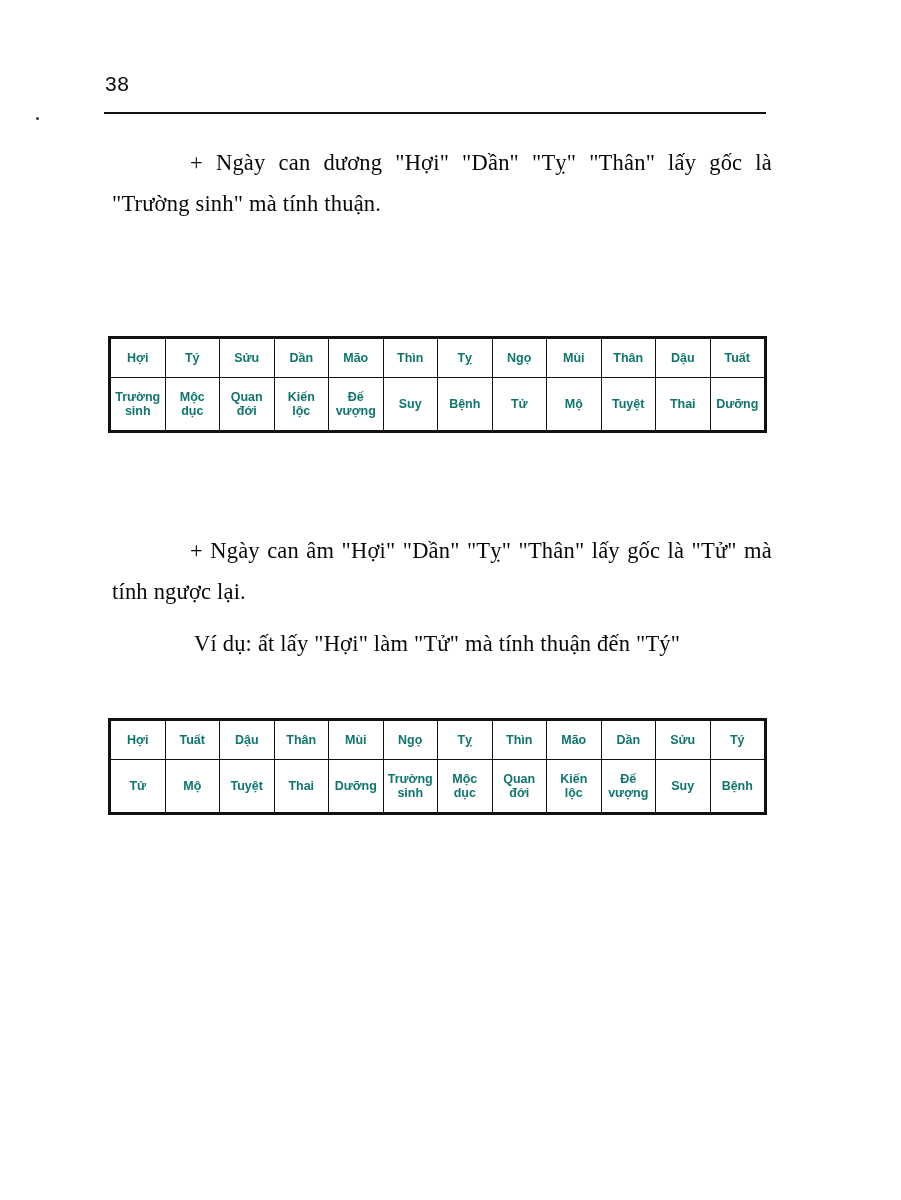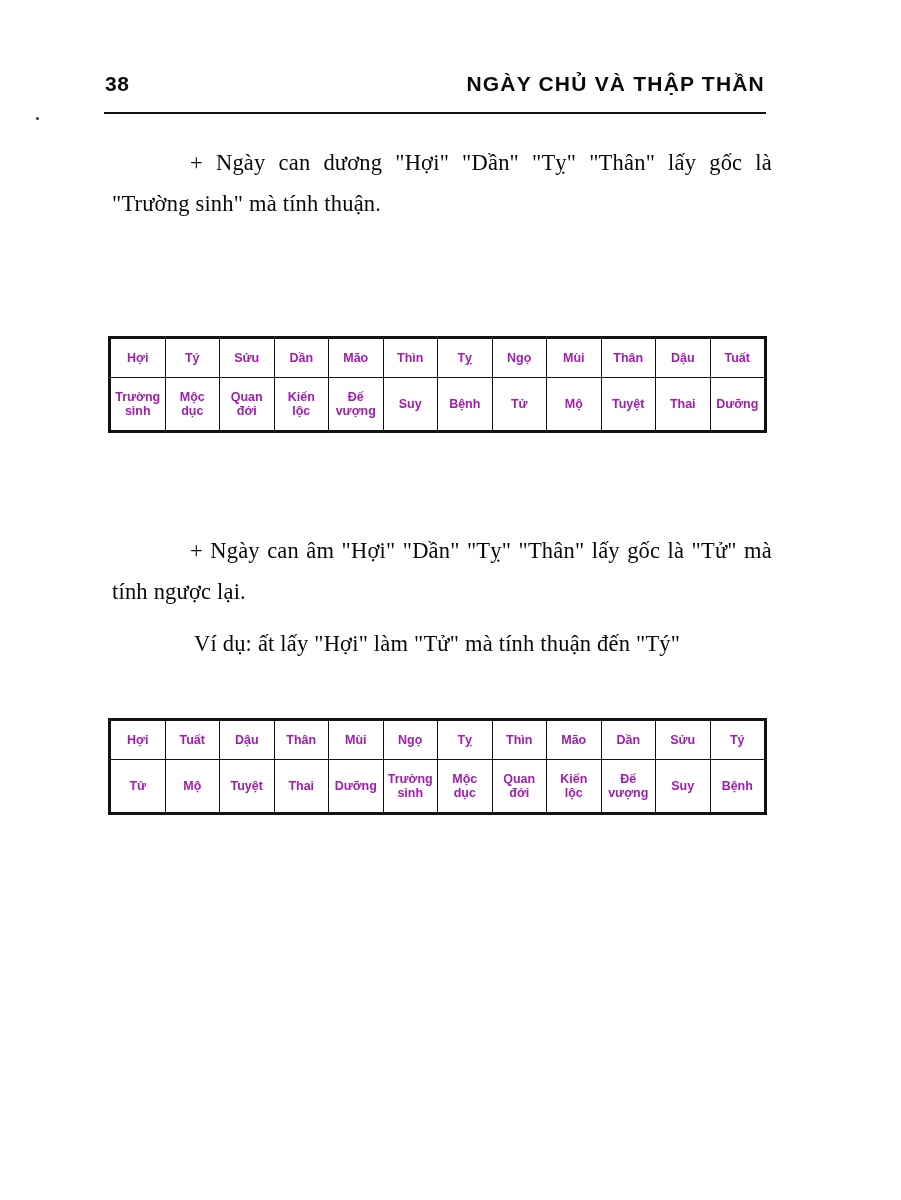--- a/index.html
+++ b/index.html
@@ -27,21 +27,21 @@
   .header {
     position: absolute;
     top: 72px;
     left: 105px;
     width: 660px;
     display: flex;
     align-items: baseline;
   }
   .page-number {
     font-family: "Liberation Sans", sans-serif;
-    font-weight: bold;
+    font-weight: normal;
     font-size: 21px;
     letter-spacing: 0.5px;
   }
   .header-title {
     margin-left: auto;
     font-family: "Liberation Sans", sans-serif;
     font-weight: bold;
     font-size: 21px;
     letter-spacing: 1.2px;
   }
@@ -93,41 +93,40 @@
     border-collapse: collapse;
     width: 100%;
     table-layout: fixed;
   }
   table.grid td {
     border: 1.2px solid #111;
     text-align: center;
     vertical-align: middle;
     font-family: "Liberation Sans", sans-serif;
     font-size: 12.5px;
-    color: #a21caf;
+    color: #0f766e;
     padding: 2px 1px;
     line-height: 14px;
     font-weight: 600;
   }
   table.grid tr.head td {
     height: 34px;
   }
   table.grid tr.body td {
     height: 48px;
   }
   .cell-two-line { white-space: pre-line; }
 </style>
 </head>
 <body>
 
 <div class="page">
 
   <div class="header">
     <span class="page-number">38</span>
-    <span class="header-title">NGÀY CHỦ VÀ THẬP THẦN</span>
   </div>
   <div class="header-rule"></div>
   <div class="margin-dot"></div>
 
   <div class="para indent" id="p1">+ Ngày can dương "Hợi" "Dần" "Tỵ" "Thân" lấy gốc là "Trường sinh" mà tính thuận.</div>
 
   <div class="tbl-wrap" id="table1">
     <table class="grid">
       <tbody>
           <tr class="head">

